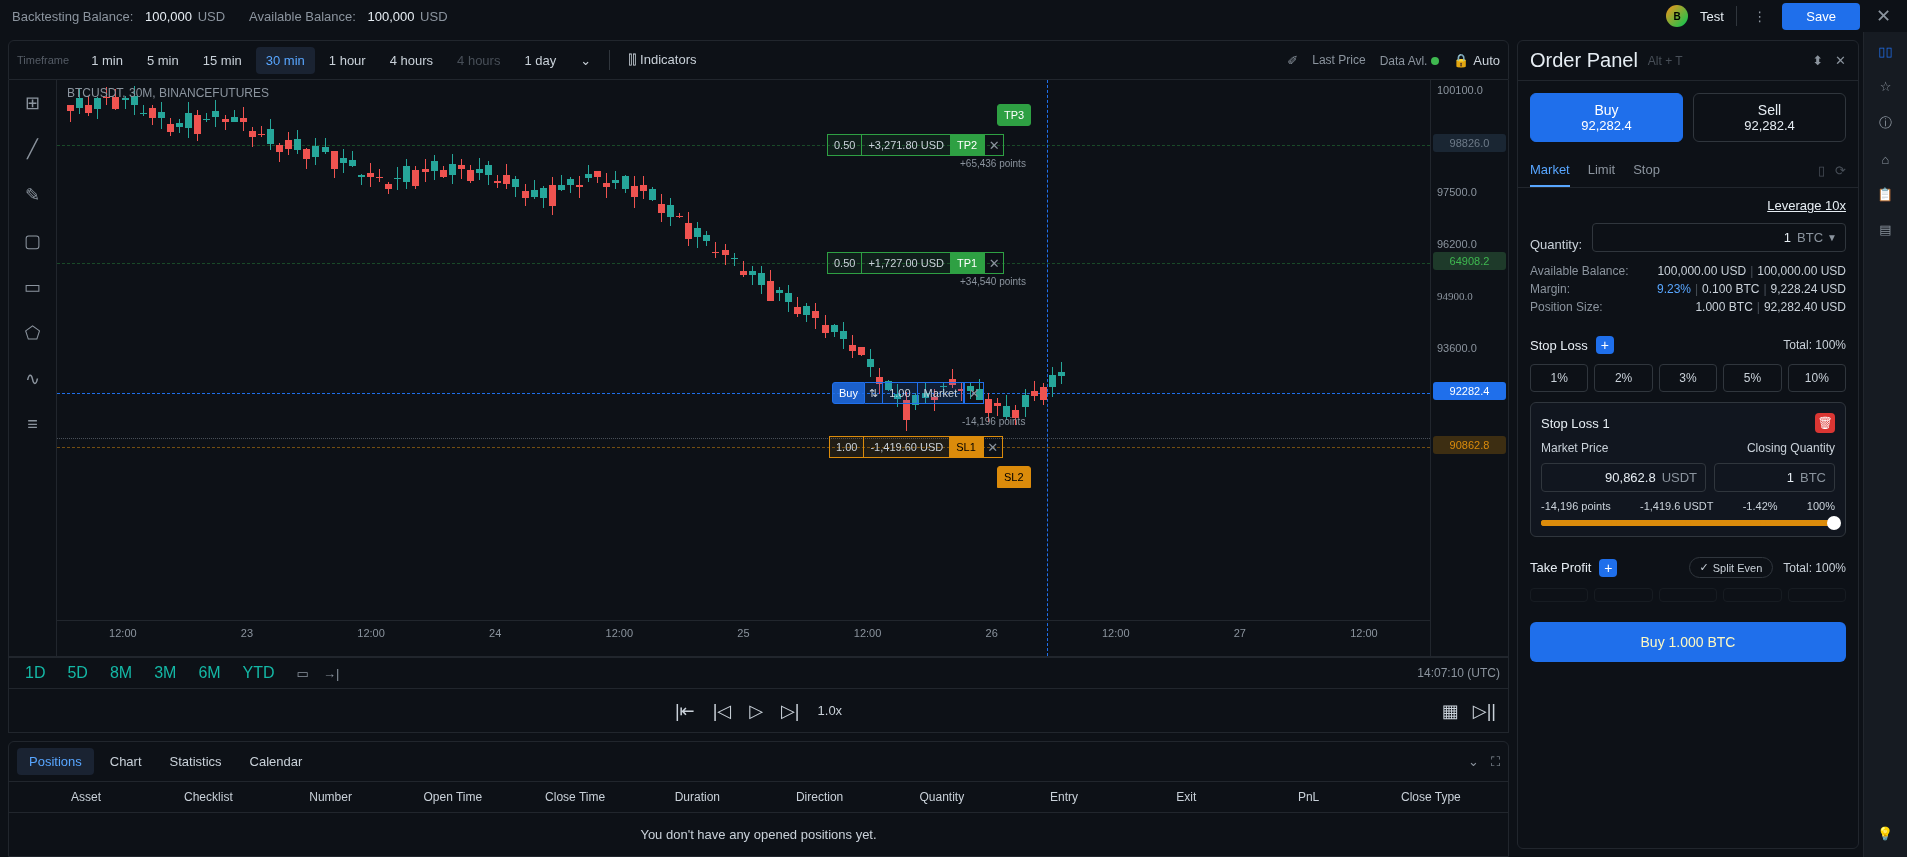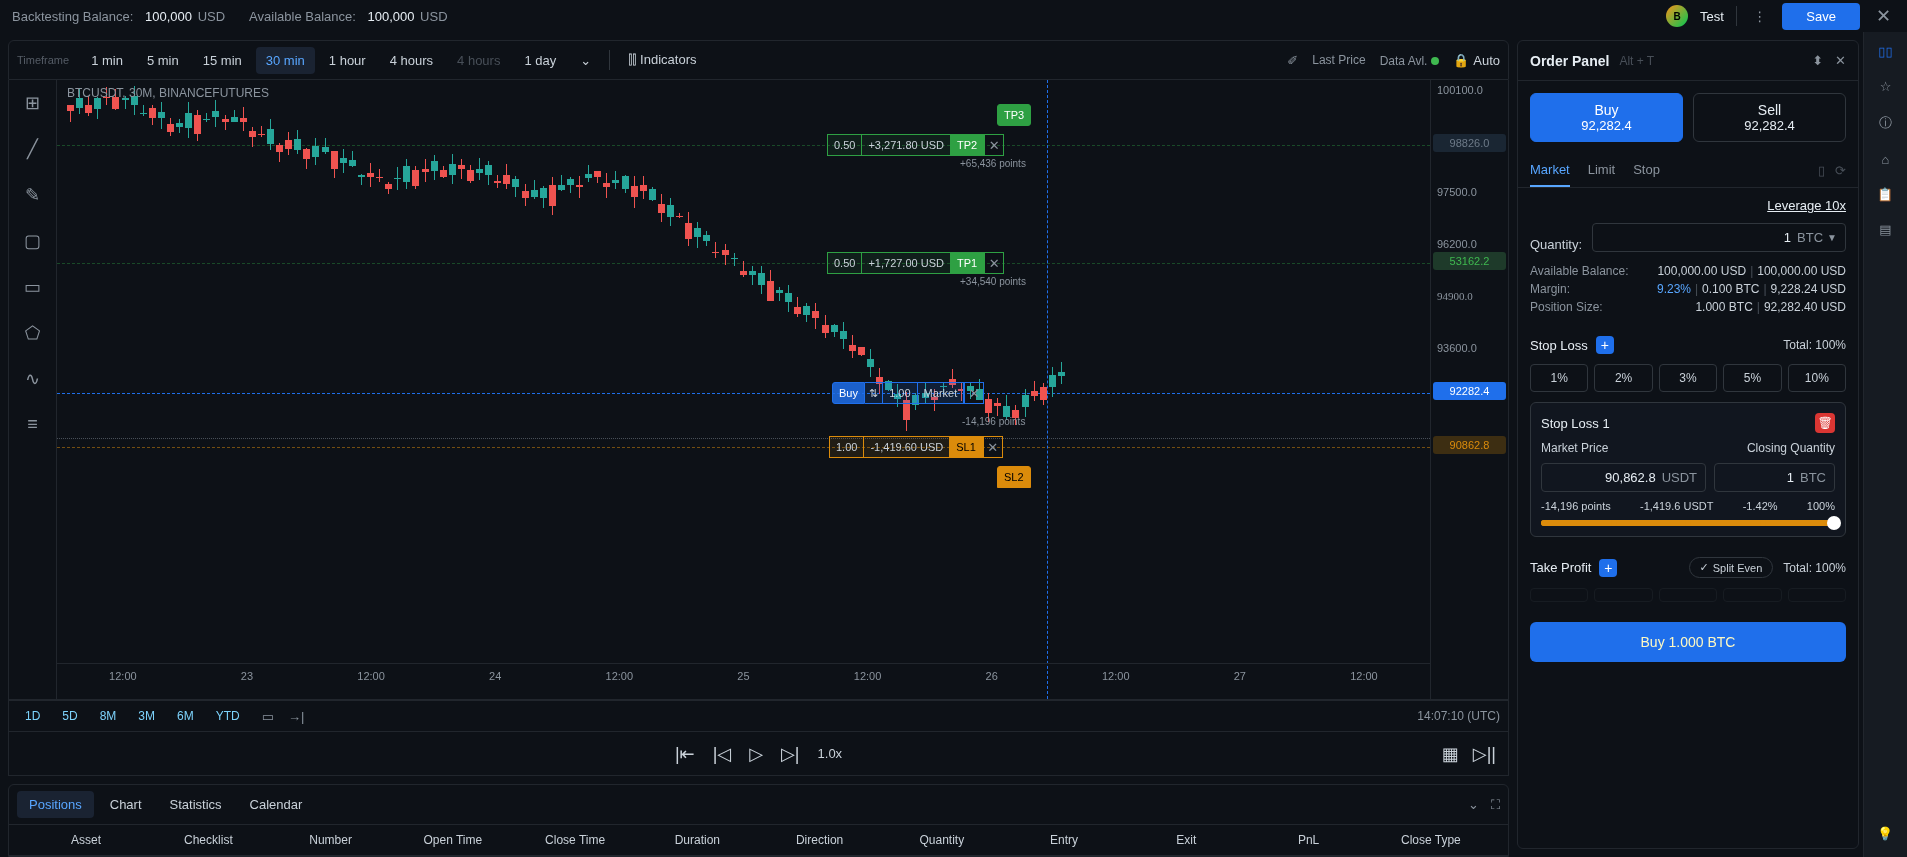--- a/index.html
+++ b/index.html
@@ -53,21 +53,21 @@
 .drawing-tools { width:48px; display:flex; flex-direction:column; align-items:center; padding-top:12px; gap:24px; border-right:1px solid #21262d; }
 .drawing-tools .dt-icon { color:#8b949e; cursor:pointer; font-size:18px; }
 .chart-canvas { flex:1; position:relative; background:#0d1117; overflow:hidden; }
 .price-axis { width:78px; border-left:1px solid #21262d; position:relative; font-size:11px; color:#8b949e; }
 .price-tick { position:absolute; left:6px; }
 .price-tag { position:absolute; left:2px; right:2px; padding:3px 4px; border-radius:3px; font-size:11px; text-align:center; }
 .chart-header-info { position:absolute; top:6px; left:10px; color:#8b949e; font-size:12px; z-index:5; }
 
 .time-axis { height:24px; display:flex; justify-content:space-around; align-items:center; font-size:11px; color:#8b949e; border-top:1px solid #21262d; }
 .range-bar { height:32px; display:flex; align-items:center; padding:0 8px; gap:6px; border-top:1px solid #21262d; margin:0 8px; border:1px solid #21262d; border-top:1px solid #21262d; }
-.range-btn { background:none;border:none;color:#7dd3fc;padding:4px 8px;cursor:pointer;font-size:12px; }
+.range-btn { background:none;border:none;color:#14b8a6;padding:4px 8px;cursor:pointer;font-size:16px; }
 .clock-right { margin-left:auto; font-size:12px; color:#8b949e; }
 
 .playback-bar { height:44px; display:flex; align-items:center; justify-content:center; gap:18px; margin:0 8px; border:1px solid #21262d; border-top:none; position:relative; }
 .playback-icon { color:#c9d1d9; cursor:pointer; font-size:18px; }
 .speed-label { color:#c9d1d9; font-size:13px; }
 .playback-right-icons { position:absolute; right:12px; display:flex; gap:14px; }
 
 .bottom-panel { flex-shrink:0; margin:8px 8px 0; border:1px solid #21262d; border-radius:6px 6px 0 0; }
 .bottom-tabs { height:40px; display:flex; align-items:center; padding:0 8px; gap:4px; border-bottom:1px solid #21262d; }
 .bottom-tab { background:none;border:none;color:#c9d1d9;padding:6px 12px;cursor:pointer;font-size:13px;border-radius:4px; }
@@ -75,21 +75,21 @@
 .bottom-tabs-right { margin-left:auto; display:flex; gap:12px; }
 .table-header { display:flex; padding:8px 16px; color:#c9d1d9; font-size:12px; border-bottom:1px solid #21262d; }
 .th-col { flex:1; text-align:center; }
 .empty-state { text-align:center; padding:14px; color:#c9d1d9; font-size:13px; }
 
 
 .order-panel { width:342px; background:#0d1117; border:1px solid #21262d; border-radius:6px; margin:8px 4px 8px 0; display:flex; flex-direction:column; overflow-y:auto; }
 .order-panel::-webkit-scrollbar { width:6px; }
 .order-panel::-webkit-scrollbar-thumb { background:#30363d; border-radius:3px; }
 .op-header { height:40px; display:flex; align-items:center; padding:0 12px; border-bottom:1px solid #21262d; }
-.op-title { color:#e6edf3; font-size:14px;font-weight:bold; }
+.op-title { color:#e6edf3; font-size:20px; }
 .op-shortcut { color:#484f58; margin-left:10px; font-size:12px; }
 .op-header-icons { margin-left:auto; display:flex; gap:12px; }
 .buy-sell-row { display:flex; gap:10px; padding:12px; }
 .bs-btn { flex:1; padding:8px; border-radius:6px; text-align:center; cursor:pointer; border:1px solid #30363d; }
 .bs-btn.buy { background:#1f6feb; border-color:#1f6feb; }
 .bs-label { font-size:14px; color:#fff; }
 .bs-price { font-size:13px; color:#fff; }
 .bs-btn.sell .bs-label, .bs-btn.sell .bs-price { color:#e6edf3; }
 .order-type-tabs { display:flex; padding:0 12px; gap:18px; border-bottom:1px solid #21262d; }
 .ot-tab { padding:8px 0; color:#8b949e; cursor:pointer; font-size:13px; }
@@ -741,21 +741,21 @@
         </div>
       </div>
 
       <div class="price-axis">
         <div class="price-tick" style="top:4px;">100100.0</div>
         <div class="price-tick" style="top:106px;">97500.0</div>
         <div class="price-tick" style="top:158px;">96200.0</div>
         <div class="price-tick" style="top:210px;font-family:Liberation Serif, serif;">94900.0</div>
         <div class="price-tick" style="top:262px;">93600.0</div>
         <div class="price-tag" style="top:54px;background:#1a2633;color:#6d7a88;">98826.0</div>
-        <div class="price-tag" style="top:172px;background:#1e3a2a;color:#3fb950;">53162.2</div>
+        <div class="price-tag" style="top:172px;background:#1e3a2a;color:#3fb950;">64908.2</div>
         <div class="price-tag" style="top:302px;background:#1f6feb;color:#fff;">92282.4</div>
         <div class="price-tag" style="top:356px;background:#3d2e12;color:#db8b0b;">90862.8</div>
       </div>
     </div>
 
     <div class="range-bar">
       <button class="range-btn">1D</button>
       <button class="range-btn">5D</button>
       <button class="range-btn">8M</button>
       <button class="range-btn">3M</button>
@@ -796,20 +796,21 @@
         <div class="th-col">Open Time</div>
         <div class="th-col">Close Time</div>
         <div class="th-col">Duration</div>
         <div class="th-col">Direction</div>
         <div class="th-col">Quantity</div>
         <div class="th-col">Entry</div>
         <div class="th-col">Exit</div>
         <div class="th-col">PnL</div>
         <div class="th-col">Close Type</div>
       </div>
+      <div class="empty-state">You don't have any opened positions yet.</div>
     </div>
   </div>
 
   <div class="order-panel">
     <div class="op-header">
       <span class="op-title">Order Panel</span>
       <span class="op-shortcut">Alt + T</span>
       <div class="op-header-icons">
         <span style="color:#8b949e;cursor:pointer;">⬍</span>
         <span style="color:#8b949e;cursor:pointer;">✕</span>

